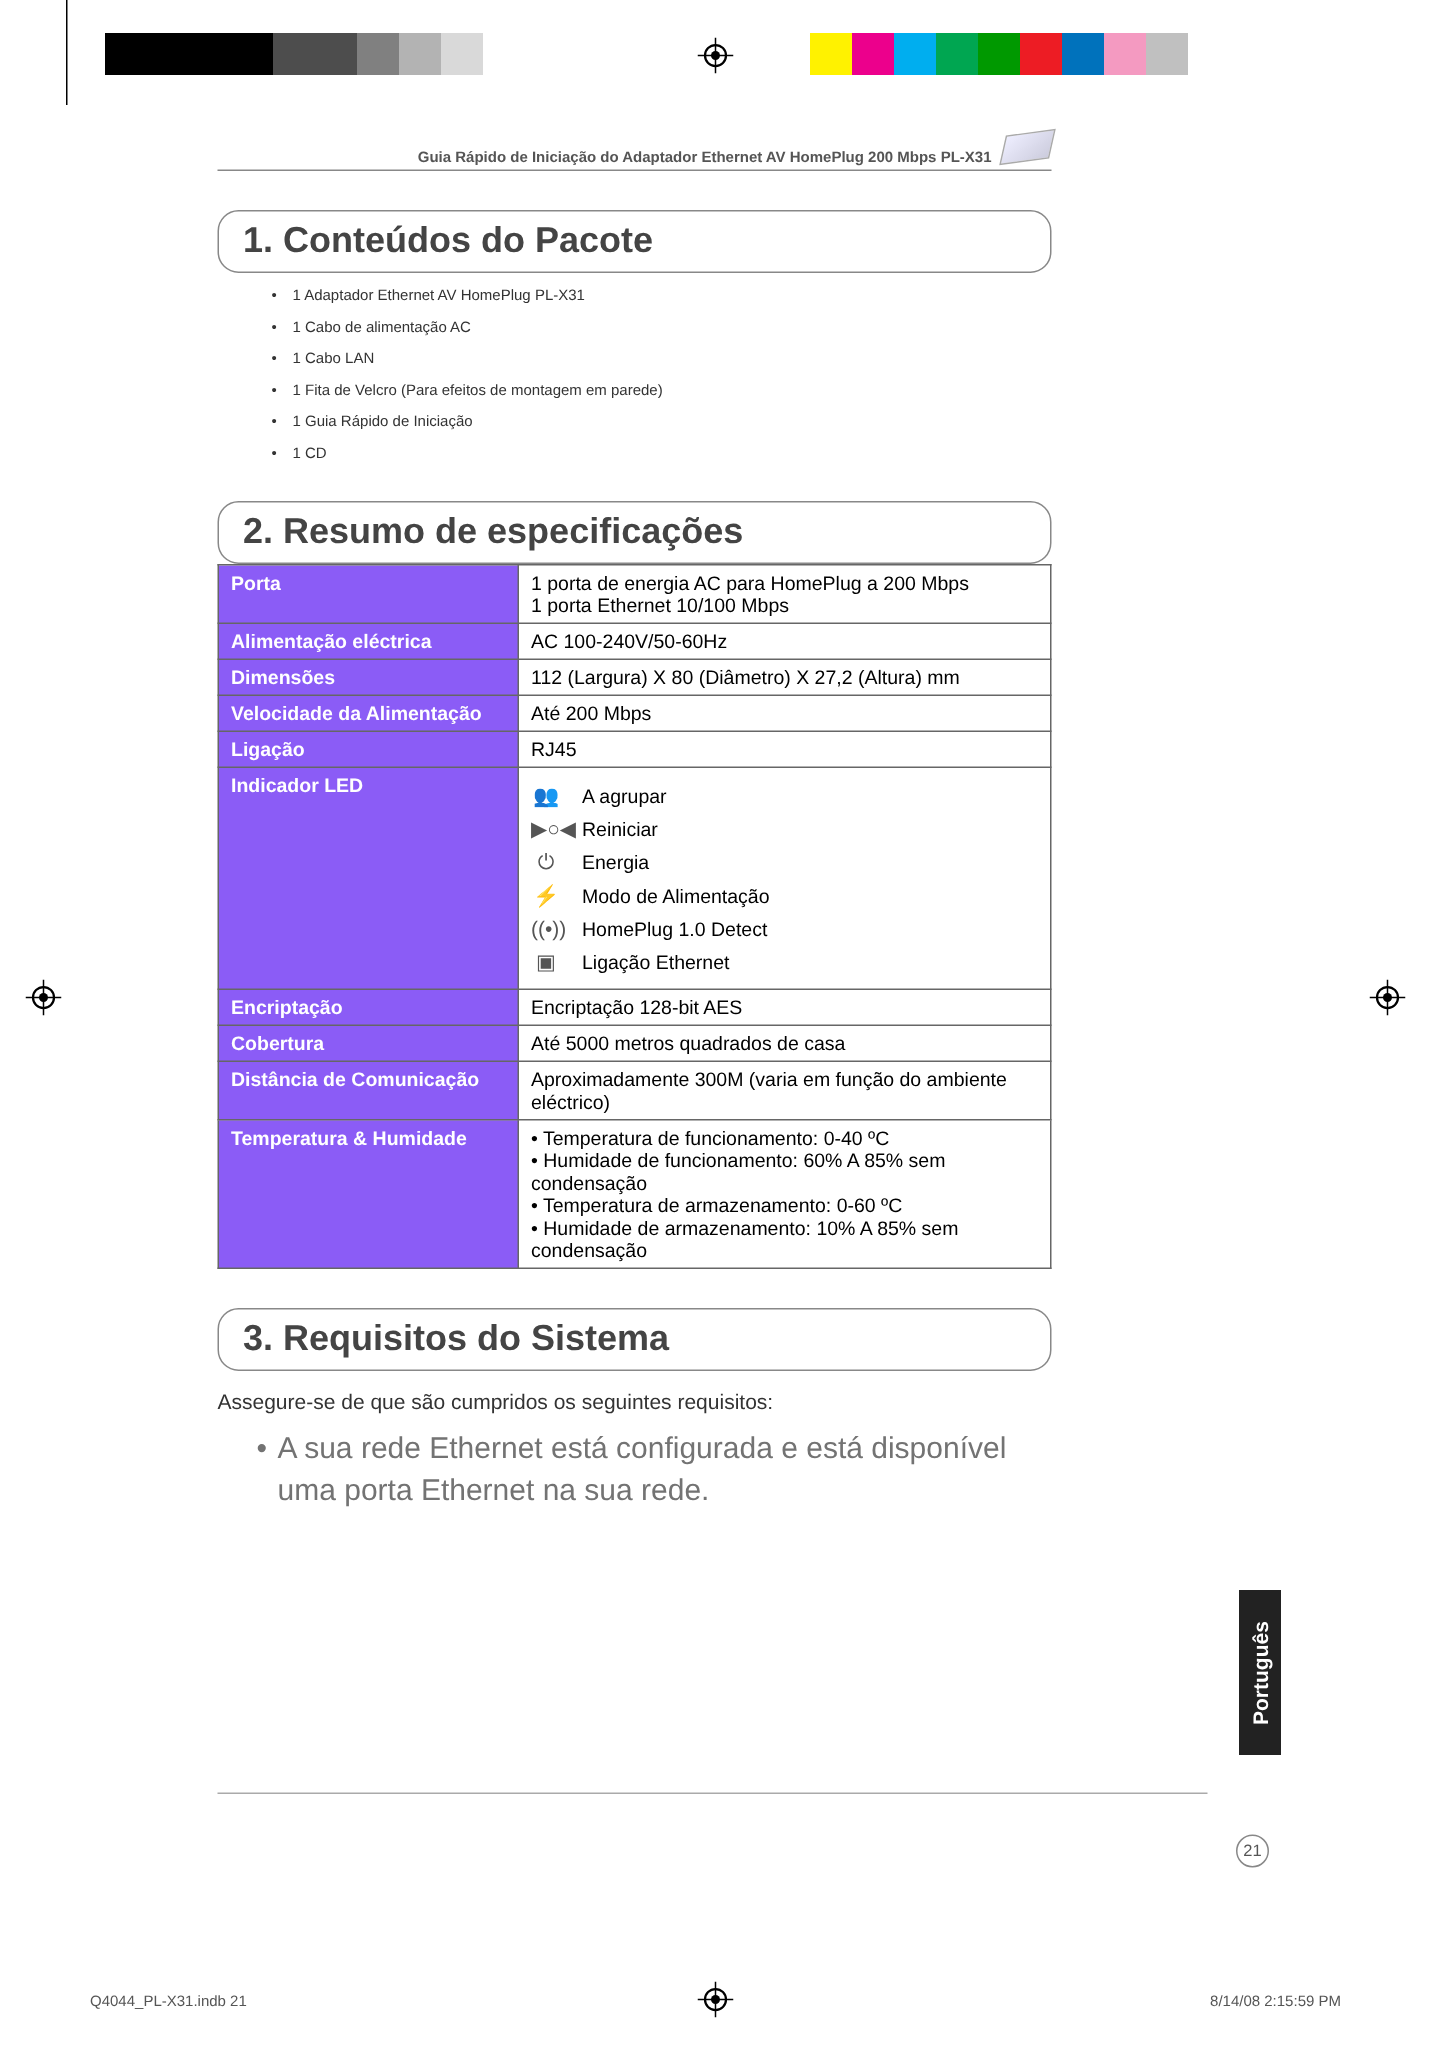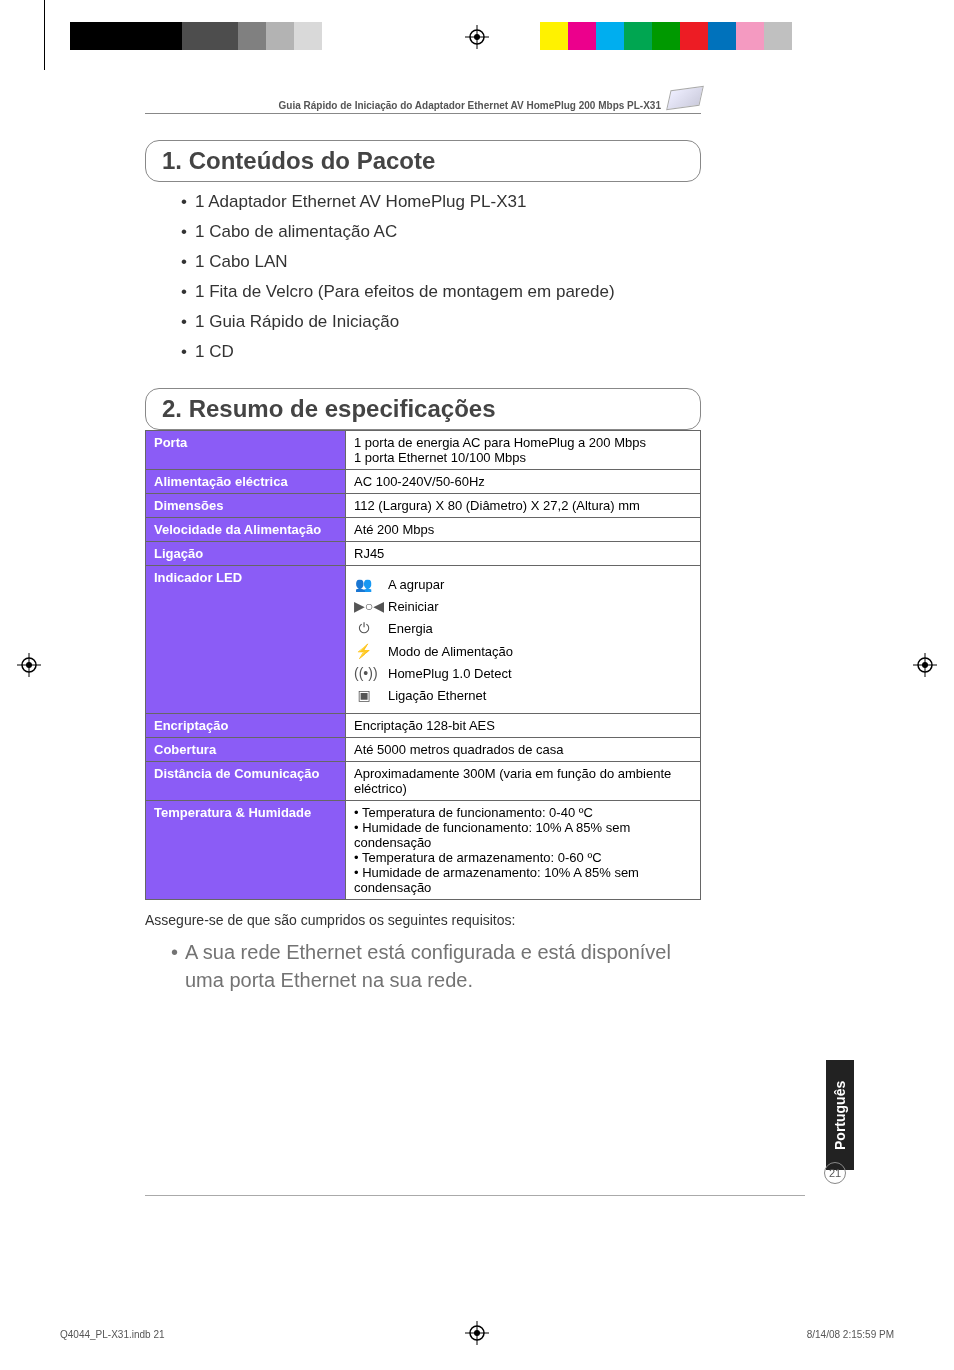--- a/index.html
+++ b/index.html
@@ -70,21 +70,21 @@
   .section-title h2 {
     font-size: 24px;
     font-weight: bold;
     color: #444;
   }
 
   .bullet-list { padding-left: 50px; }
   .bullet-list li {
     list-style: none;
     position: relative;
-    font-size: 17px;
+    font-size: 10px;
     color: #333;
     margin: 10px 0;
   }
   .bullet-list li::before {
     content: "•";
     position: absolute;
     left: -14px;
     top: 0;
   }
 
@@ -124,21 +124,21 @@
     font-size: 14px;
     display: flex;
     align-items: center;
     justify-content: center;
     writing-mode: vertical-rl;
     transform: rotate(180deg);
   }
   .page-num {
     position: absolute;
     right: 108px;
-    top: 1162px;
+    top: 1223px;
     width: 22px; height: 22px;
     border: 1px solid #888;
     border-radius: 50%;
     font-size: 11px;
     display:flex; align-items:center; justify-content:center;
     color:#555;
   }
   .footer-rule {
     position:absolute; left:145px; top:1195px; width:660px; border-top:1px solid #aaa;
   }
@@ -293,28 +293,31 @@
       <td>Até 5000 metros quadrados de casa</td>
     </tr>
     <tr>
       <td class="label">Distância de Comunicação</td>
       <td>Aproximadamente 300M (varia em função do ambiente eléctrico)</td>
     </tr>
     <tr>
       <td class="label">Temperatura &amp; Humidade</td>
       <td>
         <div>• <span>Temperatura de funcionamento: 0-40 ºC</span></div>
-        <div>• <span>Humidade de funcionamento: 10% A 85% sem condensação</span></div>
+        <div>• <span>Humidade de funcionamento: 60% A 85% sem condensação</span></div>
         <div>• <span>Temperatura de armazenamento: 0-60 ºC</span></div>
         <div>• <span>Humidade de armazenamento: 10% A 85% sem condensação</span></div>
       </td>
     </tr>
   </tbody>
     </table>
 
+  <div class="section-title">
+    <h2>3. Requisitos do Sistema</h2>
+  </div>
   <p class="body-text">Assegure-se de que são cumpridos os seguintes requisitos:</p>
   <ul class="req-list">
     <li>A sua rede Ethernet está configurada e está disponível uma porta Ethernet na sua rede.</li>
   </ul>
 
 </div>
 
 <div class="lang-tab">Português</div>
 <div class="footer-rule"></div>
 <div class="page-num">21</div>

